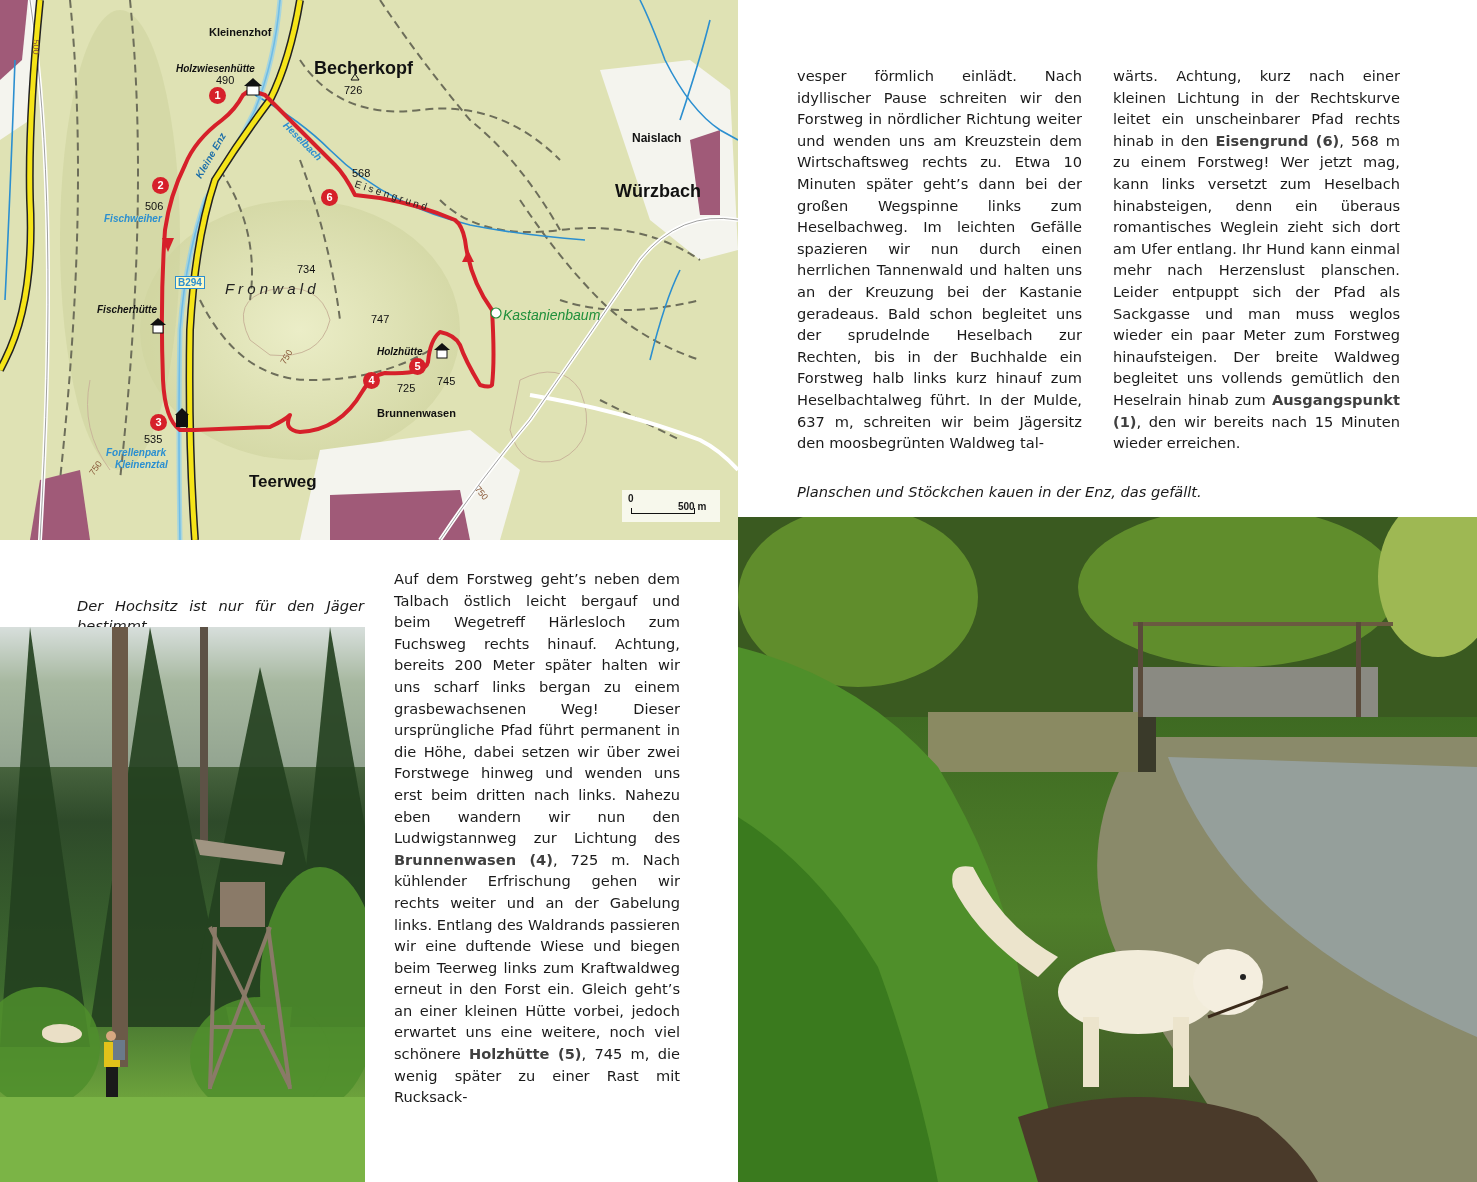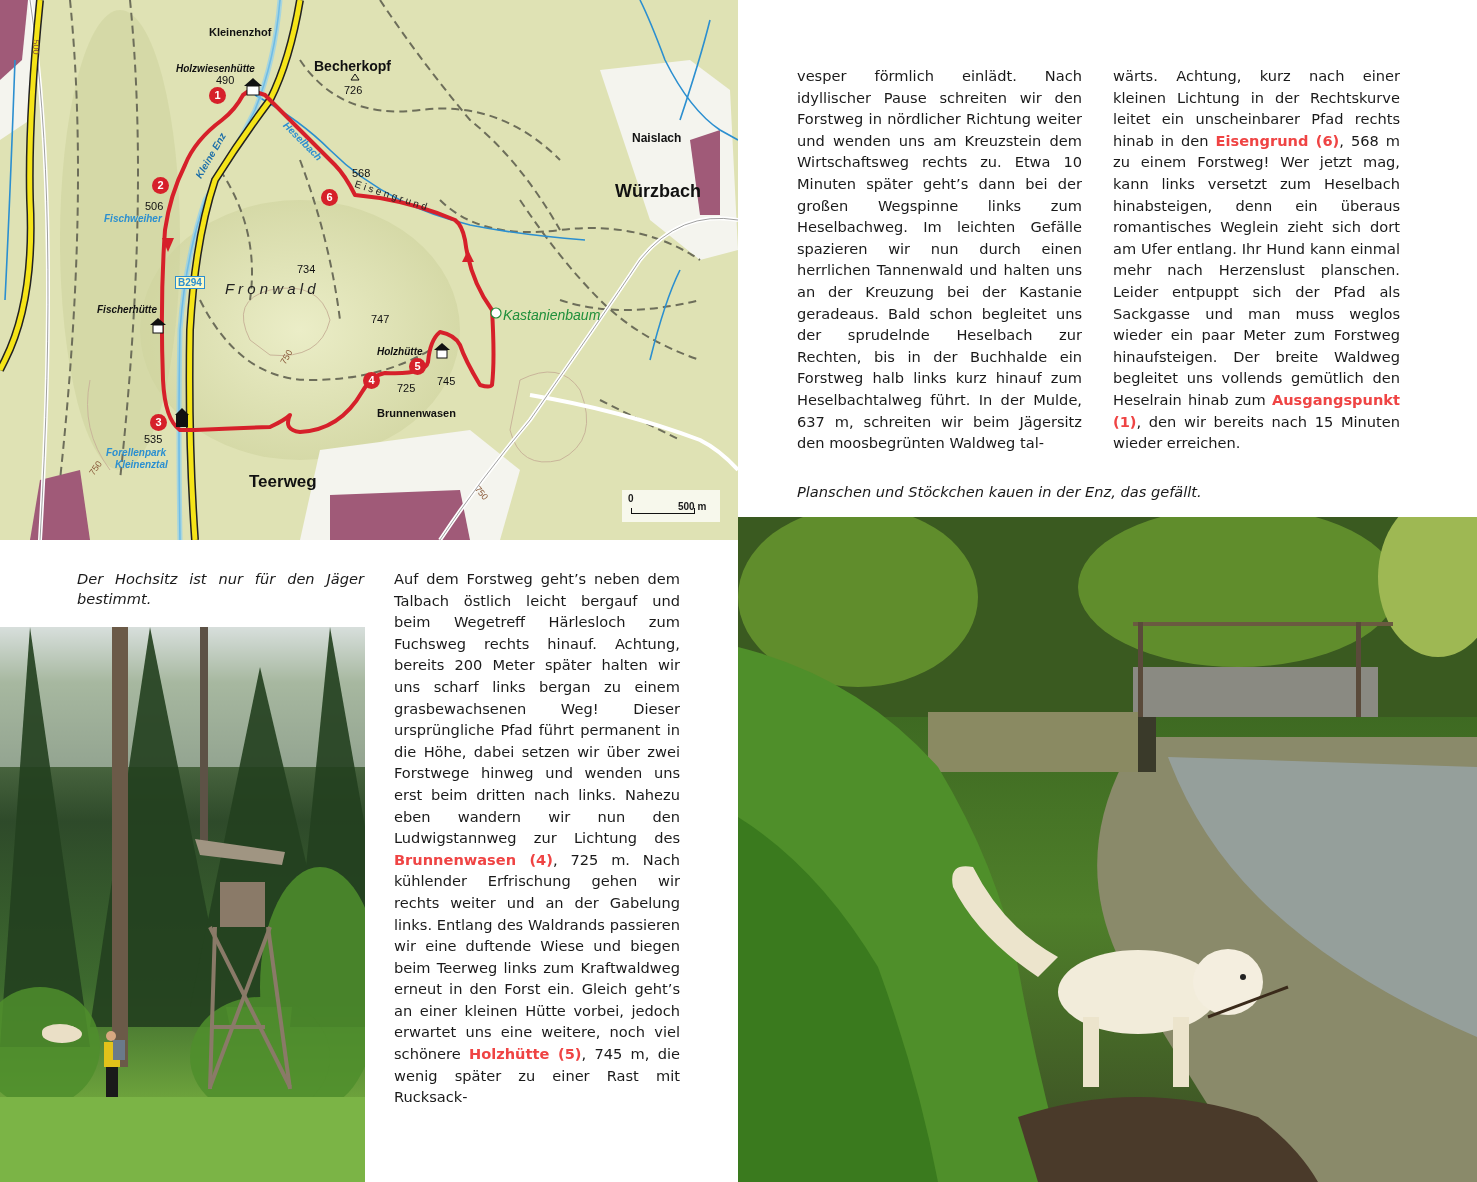--- a/index.html
+++ b/index.html
@@ -16,21 +16,21 @@
   .marker{position:absolute;width:17px;height:17px;border-radius:50%;background:#d6202a;color:#fff;
           font:bold 11px "Liberation Sans",sans-serif;text-align:center;line-height:17px;}
   .roadsign{position:absolute;border:1.5px solid #2b8fd0;background:#fef9c3;color:#2b8fd0;
             font:bold 10px "Liberation Sans",sans-serif;padding:0 2px;}
   .scalebar{position:absolute;left:622px;top:490px;width:98px;height:32px;background:rgba(255,255,255,0.75);}
   .scalebar .lbl0{position:absolute;left:6px;top:3px;font:bold 10px "Liberation Sans",sans-serif;}
   .scalebar .lbl1{position:absolute;left:56px;top:11px;font:bold 10px "Liberation Sans",sans-serif;}
   .scalebar .bar{position:absolute;left:9px;top:18px;width:62px;height:5px;border:1.5px solid #111;border-top:none;}
   .text-col{position:absolute;font-size:14.6px;line-height:21.6px;text-align:justify;color:#1a1a1a;}
   .text-col p{margin:0;}
-  .hl{color:#ef4444;font-weight:bold;}
+  .hl{color:#404040;font-weight:bold;}
   .caption{position:absolute;font-style:italic;font-size:14.6px;line-height:20px;color:#1a1a1a;}
   .photo{position:absolute;overflow:hidden;}
 </style>
 </head>
 <body>
 
 <div class="map">
   <svg width="738" height="540" viewBox="0 0 738 540">
     <defs>
       <radialGradient id="hill" cx="50%" cy="50%" r="50%">
@@ -112,21 +112,21 @@
         <rect x="176" y="415" width="12" height="12"></rect>
       <path d="M434 350 L442 343 L450 350 Z"></path>
         <rect x="437" y="350" width="10" height="8" fill="#fff" stroke="#111"></rect>
     </g>
     <circle cx="496" cy="313" r="5" fill="#fff" stroke="#1f8f3a" stroke-width="1.2"></circle>
 
     <path d="M351 80 L355 74 L359 80 Z" fill="none" stroke="#111"></path>
   </svg>
 
   <div class="maplabel town" style="left:209px;top:26px;font-size:11px;">Kleinenzhof</div>
-  <div class="maplabel town" style="left:314px;top:58px;font-size:14px;">Becherkopf</div>
+  <div class="maplabel town" style="left:314px;top:58px;font-size:18px;">Becherkopf</div>
   <div class="maplabel town" style="left:632px;top:131px;font-size:12px;">Naislach</div>
   <div class="maplabel town" style="left:615px;top:181px;font-size:18px;">Würzbach</div>
   <div class="maplabel town" style="left:249px;top:472px;font-size:17px;">Teerweg</div>
   <div class="maplabel town" style="left:377px;top:407px;font-size:11px;">Brunnenwasen</div>
   <div class="maplabel" style="left:225px;top:280px;font-size:15px;font-style:italic;color:#222;">F r o n w a l d</div>
   <div class="maplabel" style="left:355px;top:178px;font-size:10px;color:#222;transform:rotate(18deg);transform-origin:left;">E i s e n g r u n d</div>
 
   <div class="maplabel italic-lbl" style="left:176px;top:63px;">Holzwiesenhütte</div>
   <div class="maplabel blue-lbl" style="left:104px;top:213px;">Fischweiher</div>
   <div class="maplabel italic-lbl" style="left:97px;top:304px;">Fischerhütte</div>
@@ -170,21 +170,21 @@
 <div class="text-col" style="left:797px;top:65px;width:285px;">
   <p>vesper förmlich einlädt. Nach idyllischer Pause schreiten wir den Forstweg in nördlicher Richtung weiter und wenden uns am Kreuzstein dem Wirtschaftsweg rechts zu. Etwa 10 Minuten später geht’s dann bei der großen Wegspinne links zum Heselbachweg. Im leichten Gefälle spazieren wir nun durch einen herrlichen Tannenwald und halten uns an der Kreuzung bei der Kastanie geradeaus. Bald schon begleitet uns der sprudelnde Heselbach zur Rechten, bis in der Buchhalde ein Forstweg halb links kurz hinauf zum Heselbachtalweg führt. In der Mulde, 637 m, schreiten wir beim Jägersitz den moosbegrünten Waldweg tal-</p>
 </div>
 
 <div class="text-col" style="left:1113px;top:65px;width:287px;">
   <p><span>wärts. Achtung, kurz nach einer kleinen Lichtung in der Rechtskurve leitet ein unscheinbarer Pfad rechts hinab in den </span><span class="hl">Eisengrund (6)</span><span>, 568 m zu einem Forstweg! Wer jetzt mag, kann links versetzt zum Heselbach hinabsteigen, denn ein überaus romantisches Weglein zieht sich dort am Ufer entlang. Ihr Hund kann einmal mehr nach Herzenslust planschen. Leider entpuppt sich der Pfad als Sackgasse und man muss weglos wieder ein paar Meter zum Forstweg hinaufsteigen. Der breite Waldweg begleitet uns vollends gemütlich den Heselrain hinab zum </span><span class="hl">Ausgangspunkt (1)</span><span>, den wir bereits nach 15 Minuten wieder erreichen.</span></p>
 </div>
 
 <div class="caption" style="left:797px;top:482px;width:600px;">Planschen und Stöckchen kauen in der Enz, das gefällt.</div>
 
-<div class="caption" style="left:77px;top:569px;width:287px;text-align:justify;">Der Hochsitz ist nur für den Jäger bestimmt.</div>
+<div class="caption" style="left:77px;top:596px;width:287px;text-align:justify;">Der Hochsitz ist nur für den Jäger bestimmt.</div>
 
 <div class="photo" style="left:0;top:627px;width:365px;height:555px;background:linear-gradient(180deg,#cfd8d4 0%,#6e8a5c 10%,#2e4a2a 35%,#3d6a2e 65%,#6da33c 85%,#86b84a 100%);">
   <svg width="365" height="555" viewBox="0 0 365 555">
     <rect x="0" y="0" width="365" height="140" fill="#dfe6e4" opacity="0.5"></rect>
     <g fill="#23401f" opacity="0.9">
       <path d="M30 0 L90 420 L0 420 Z"></path>
         <path d="M150 0 L230 400 L90 400 Z"></path>
       <path d="M260 40 L340 380 L190 380 Z"></path>
         <path d="M330 0 L365 200 L365 400 L290 400 Z"></path>
     </g>

